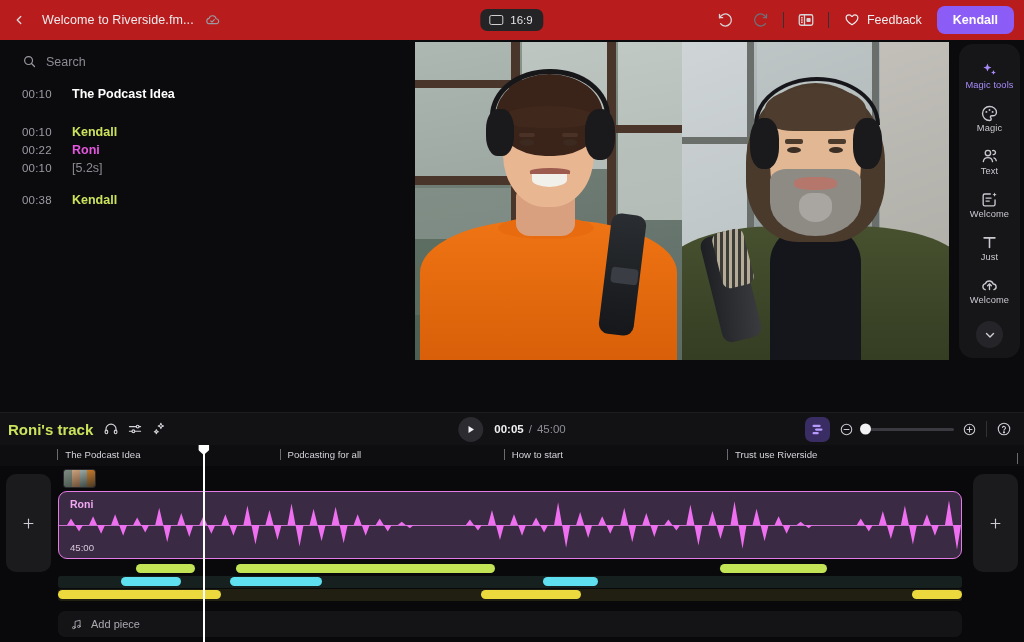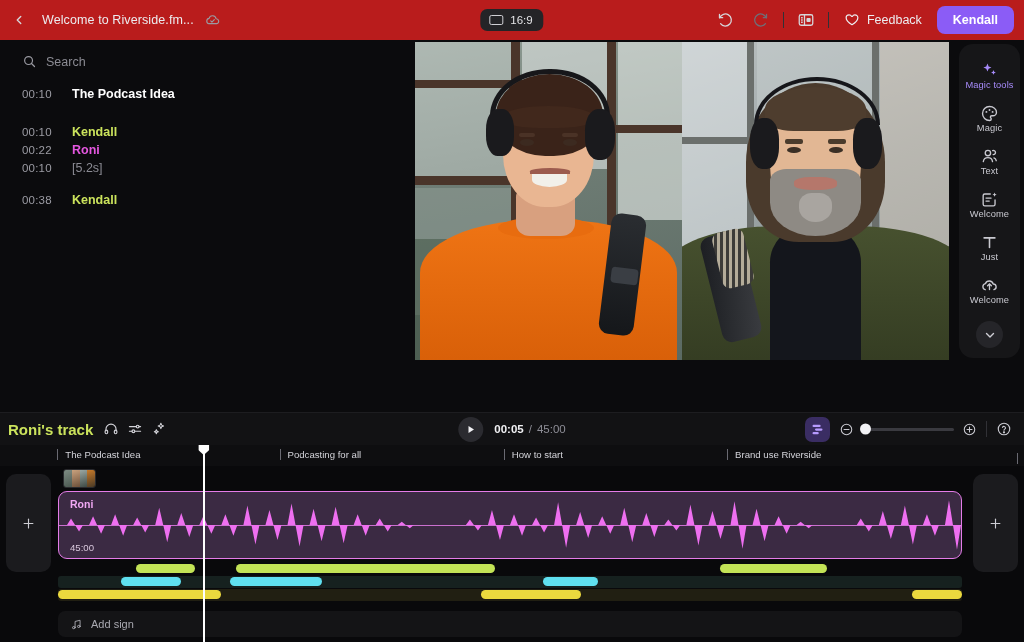--- a/index.html
+++ b/index.html
@@ -585,21 +585,21 @@
       <div class="chap" style="left:5.6%">
         <span>The Podcast Idea</span>
       </div>
       <div class="chap" style="left:27.3%">
         <span>Podcasting for all</span>
       </div>
       <div class="chap" style="left:49.2%">
         <span>How to start</span>
       </div>
       <div class="chap" style="left:71.0%">
-        <span>Brand use Riverside</span>
+        <span>Trust use Riverside</span>
       </div>
       <div class="chap-end" style="left:99.3%"></div>
     </div>
 
     <div class="tracks">
 
       <div class="side-add left">
         <svg width="15" height="15" viewBox="0 0 24 24" fill="none" stroke="currentColor" stroke-width="1.8" stroke-linecap="round">
             <line x1="12" y1="5" x2="12" y2="19"></line>
             <line x1="5" y1="12" x2="19" y2="12"></line>
@@ -694,21 +694,21 @@
     </div>
 
     <div class="addmusic-row">
       <span style="display:flex;color:#a9a9b1">
         <svg width="13" height="13" viewBox="0 0 24 24" fill="none" stroke="currentColor" stroke-width="1.7" stroke-linecap="round">
             <path d="M9.4 17.6V6.4l9.2-2.2v11.2"></path>
             <ellipse cx="7" cy="17.8" rx="2.5" ry="2"></ellipse>
             <ellipse cx="16.2" cy="15.6" rx="2.5" ry="2"></ellipse>
           </svg>
       </span>
-      <span class="addmusic-lbl">Add sign</span>
+      <span class="addmusic-lbl">Add piece</span>
     </div>
 
     <div class="playhead" style="left:19.8%">
       <div class="playhead-knob"></div>
     </div>
   </div>
 
 </div>
 
 </body></html>

